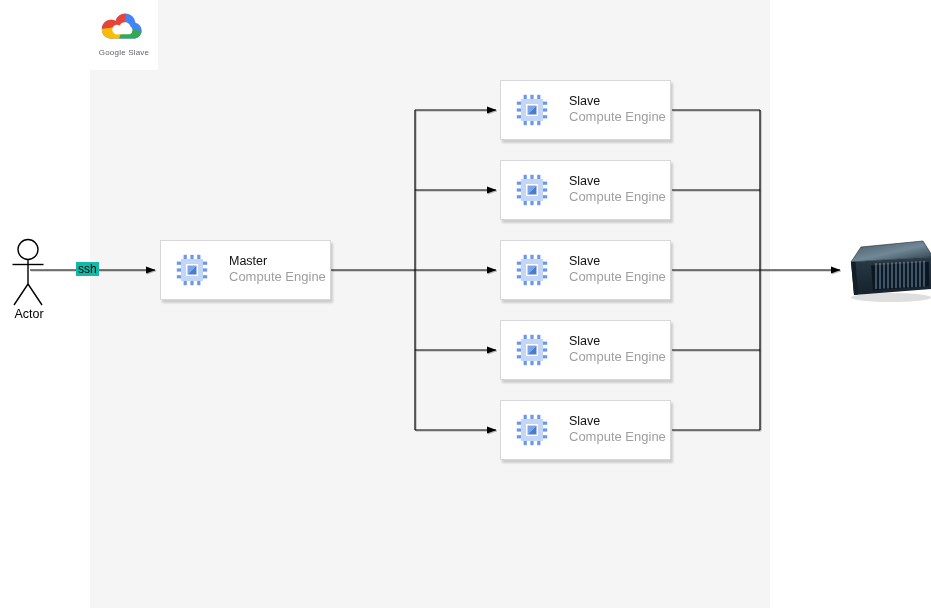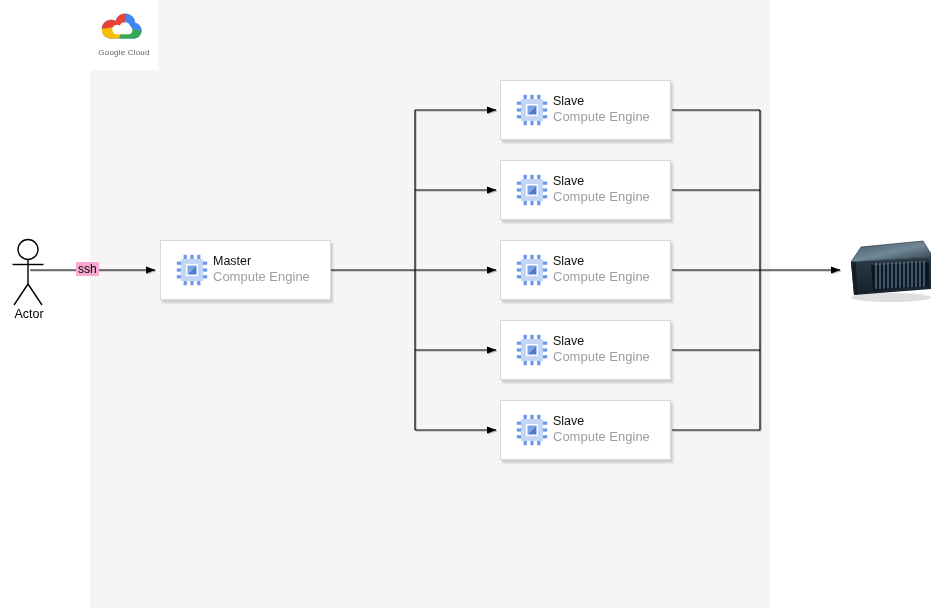--- a/index.html
+++ b/index.html
@@ -15,37 +15,37 @@
   .wires{
     position:absolute;left:0;top:0;width:931px;height:610px;
     filter:drop-shadow(1px 1.6px 0.6px rgba(0,0,0,0.28));
   }
   .node{
     position:absolute;width:171px;height:60px;
     background:#ffffff;border:1px solid #d8d8d8;box-sizing:border-box;
     box-shadow:2px 3px 2px rgba(0,0,0,0.16);
   }
   .node .chip{position:absolute;left:15px;top:13px;width:32px;height:32px;}
-  .node .txt{position:absolute;left:52px;top:13px;line-height:15px;}
+  .node .txt{position:absolute;left:68px;top:13px;line-height:15px;}
   .node .title{font-size:12.5px;color:#111111;}
   .node .subtitle{font-size:13px;color:#9e9e9e;}
   .logo-card{
     position:absolute;left:90px;top:0;width:68px;height:70px;background:#ffffff;
     text-align:center;
   }
   .logo-card svg{margin-top:6px;}
   .logo-label{font-size:8px;color:#5f6368;margin-top:1px;letter-spacing:0.2px;}
   .actor-wrap{position:absolute;left:12px;top:238px;width:34px;height:84px;}
   .actor-label{
     position:absolute;left:-2px;top:69px;width:38px;text-align:center;
     font-size:12.5px;color:#000;
   }
   .edge-label{
     position:absolute;left:76px;top:262px;padding:0 2px;
-    font-size:12px;color:#000;background:#f9a8d4;
+    font-size:12px;color:#000;background:#14b8a6;
   }
   .server-wrap{position:absolute;left:845px;top:236px;width:92px;height:68px;}
 </style>
 </head>
 <body>
 
 <svg width="0" height="0" style="position:absolute" aria-hidden="true">
   <defs>
     <symbol id="chip" viewBox="0 0 32 32">
       <g fill="#6d97e8">
@@ -103,21 +103,21 @@
       </clipPath>
     </defs>
     <g clip-path="url(#cloudClip)">
       <rect width="66" height="52" fill="#4285F4"></rect>
       <polygon points="33,28 38,-8 -10,-8 -10,34" fill="#EA4335"></polygon>
       <polygon points="33,28 -10,34 -10,60 21,60" fill="#FBBC05"></polygon>
       <polygon points="33,28 21,60 72,60 72,40" fill="#34A853"></polygon>
     </g>
     <path d="M25,40 A7,7 0 1 1 27,27.5 A8,8 0 0 1 42,28.5 A6.5,6.5 0 0 1 41.5,40 Z" fill="#ffffff"></path>
   </svg>
-  <div class="logo-label">Google Cloud</div>
+  <div class="logo-label">Google Slave</div>
 </div>
 
 <div class="actor-wrap">
   <svg width="34" height="70" viewBox="0 0 34 70">
     <g stroke="#000" stroke-width="1.4" fill="none">
       <circle cx="16" cy="11.5" r="10"></circle>
       <line x1="16" y1="21.5" x2="16" y2="46"></line>
       <line x1="0.5" y1="26.5" x2="31.5" y2="26.5"></line>
       <line x1="16" y1="46" x2="2" y2="67"></line>
       <line x1="16" y1="46" x2="30" y2="67"></line>

